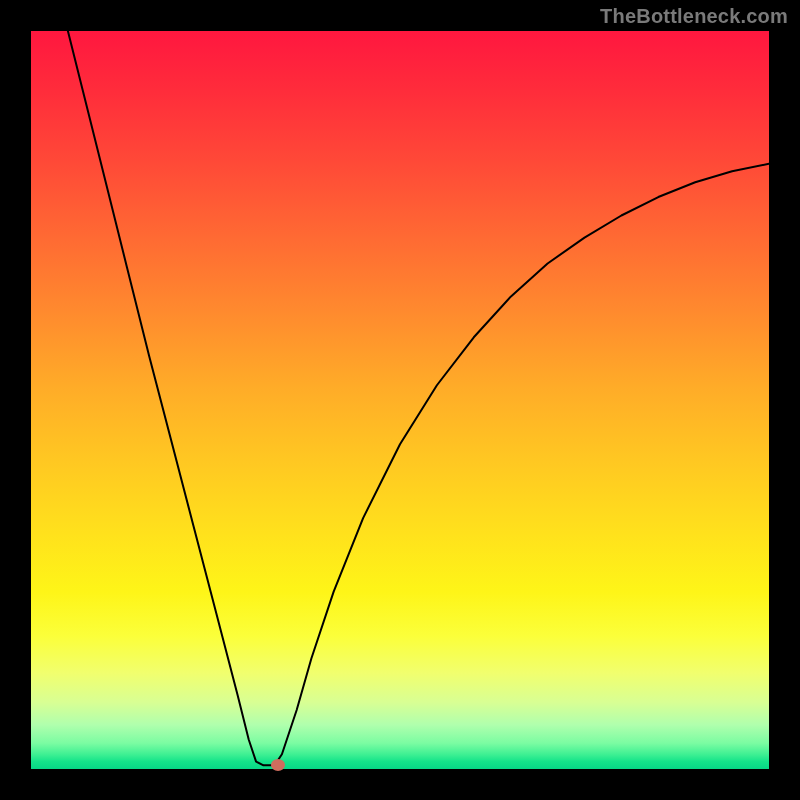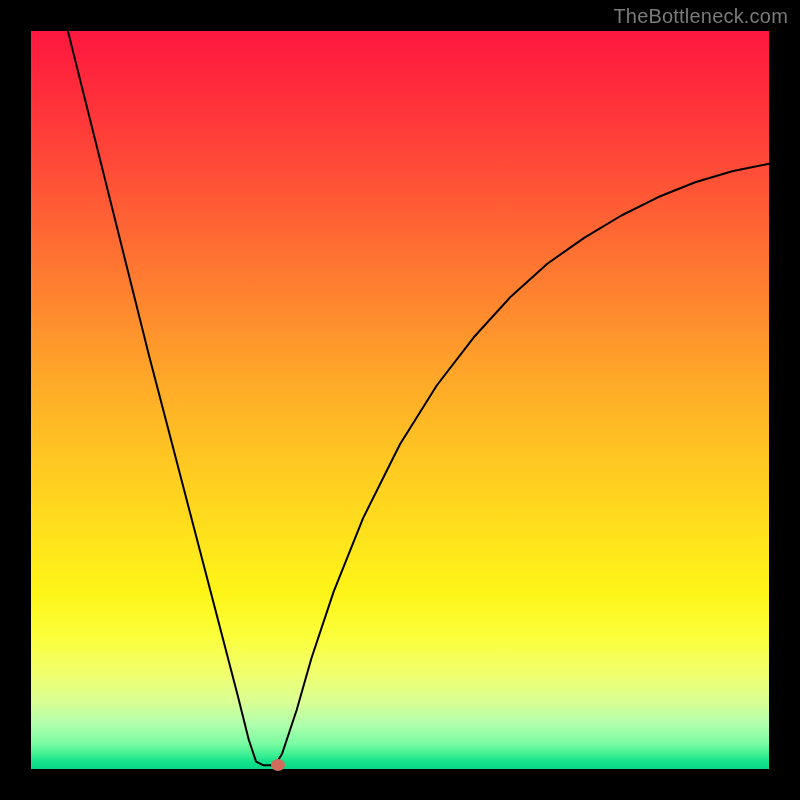--- a/index.html
+++ b/index.html
@@ -51,21 +51,21 @@
     top: 0;
     width: 738px;
     height: 738px;
   }
   .watermark {
     position: absolute;
     top: 5px;
     right: 12px;
     color: #7a7a7a;
     font-size: 20px;
-    font-weight: 400;
+    font-weight: 700;
     letter-spacing: 0.2px;
     user-select: none;
   }
   .marker {
     position: absolute;
     width: 14px;
     height: 12px;
     border-radius: 50%;
     background: #cf6d5e;
   }

